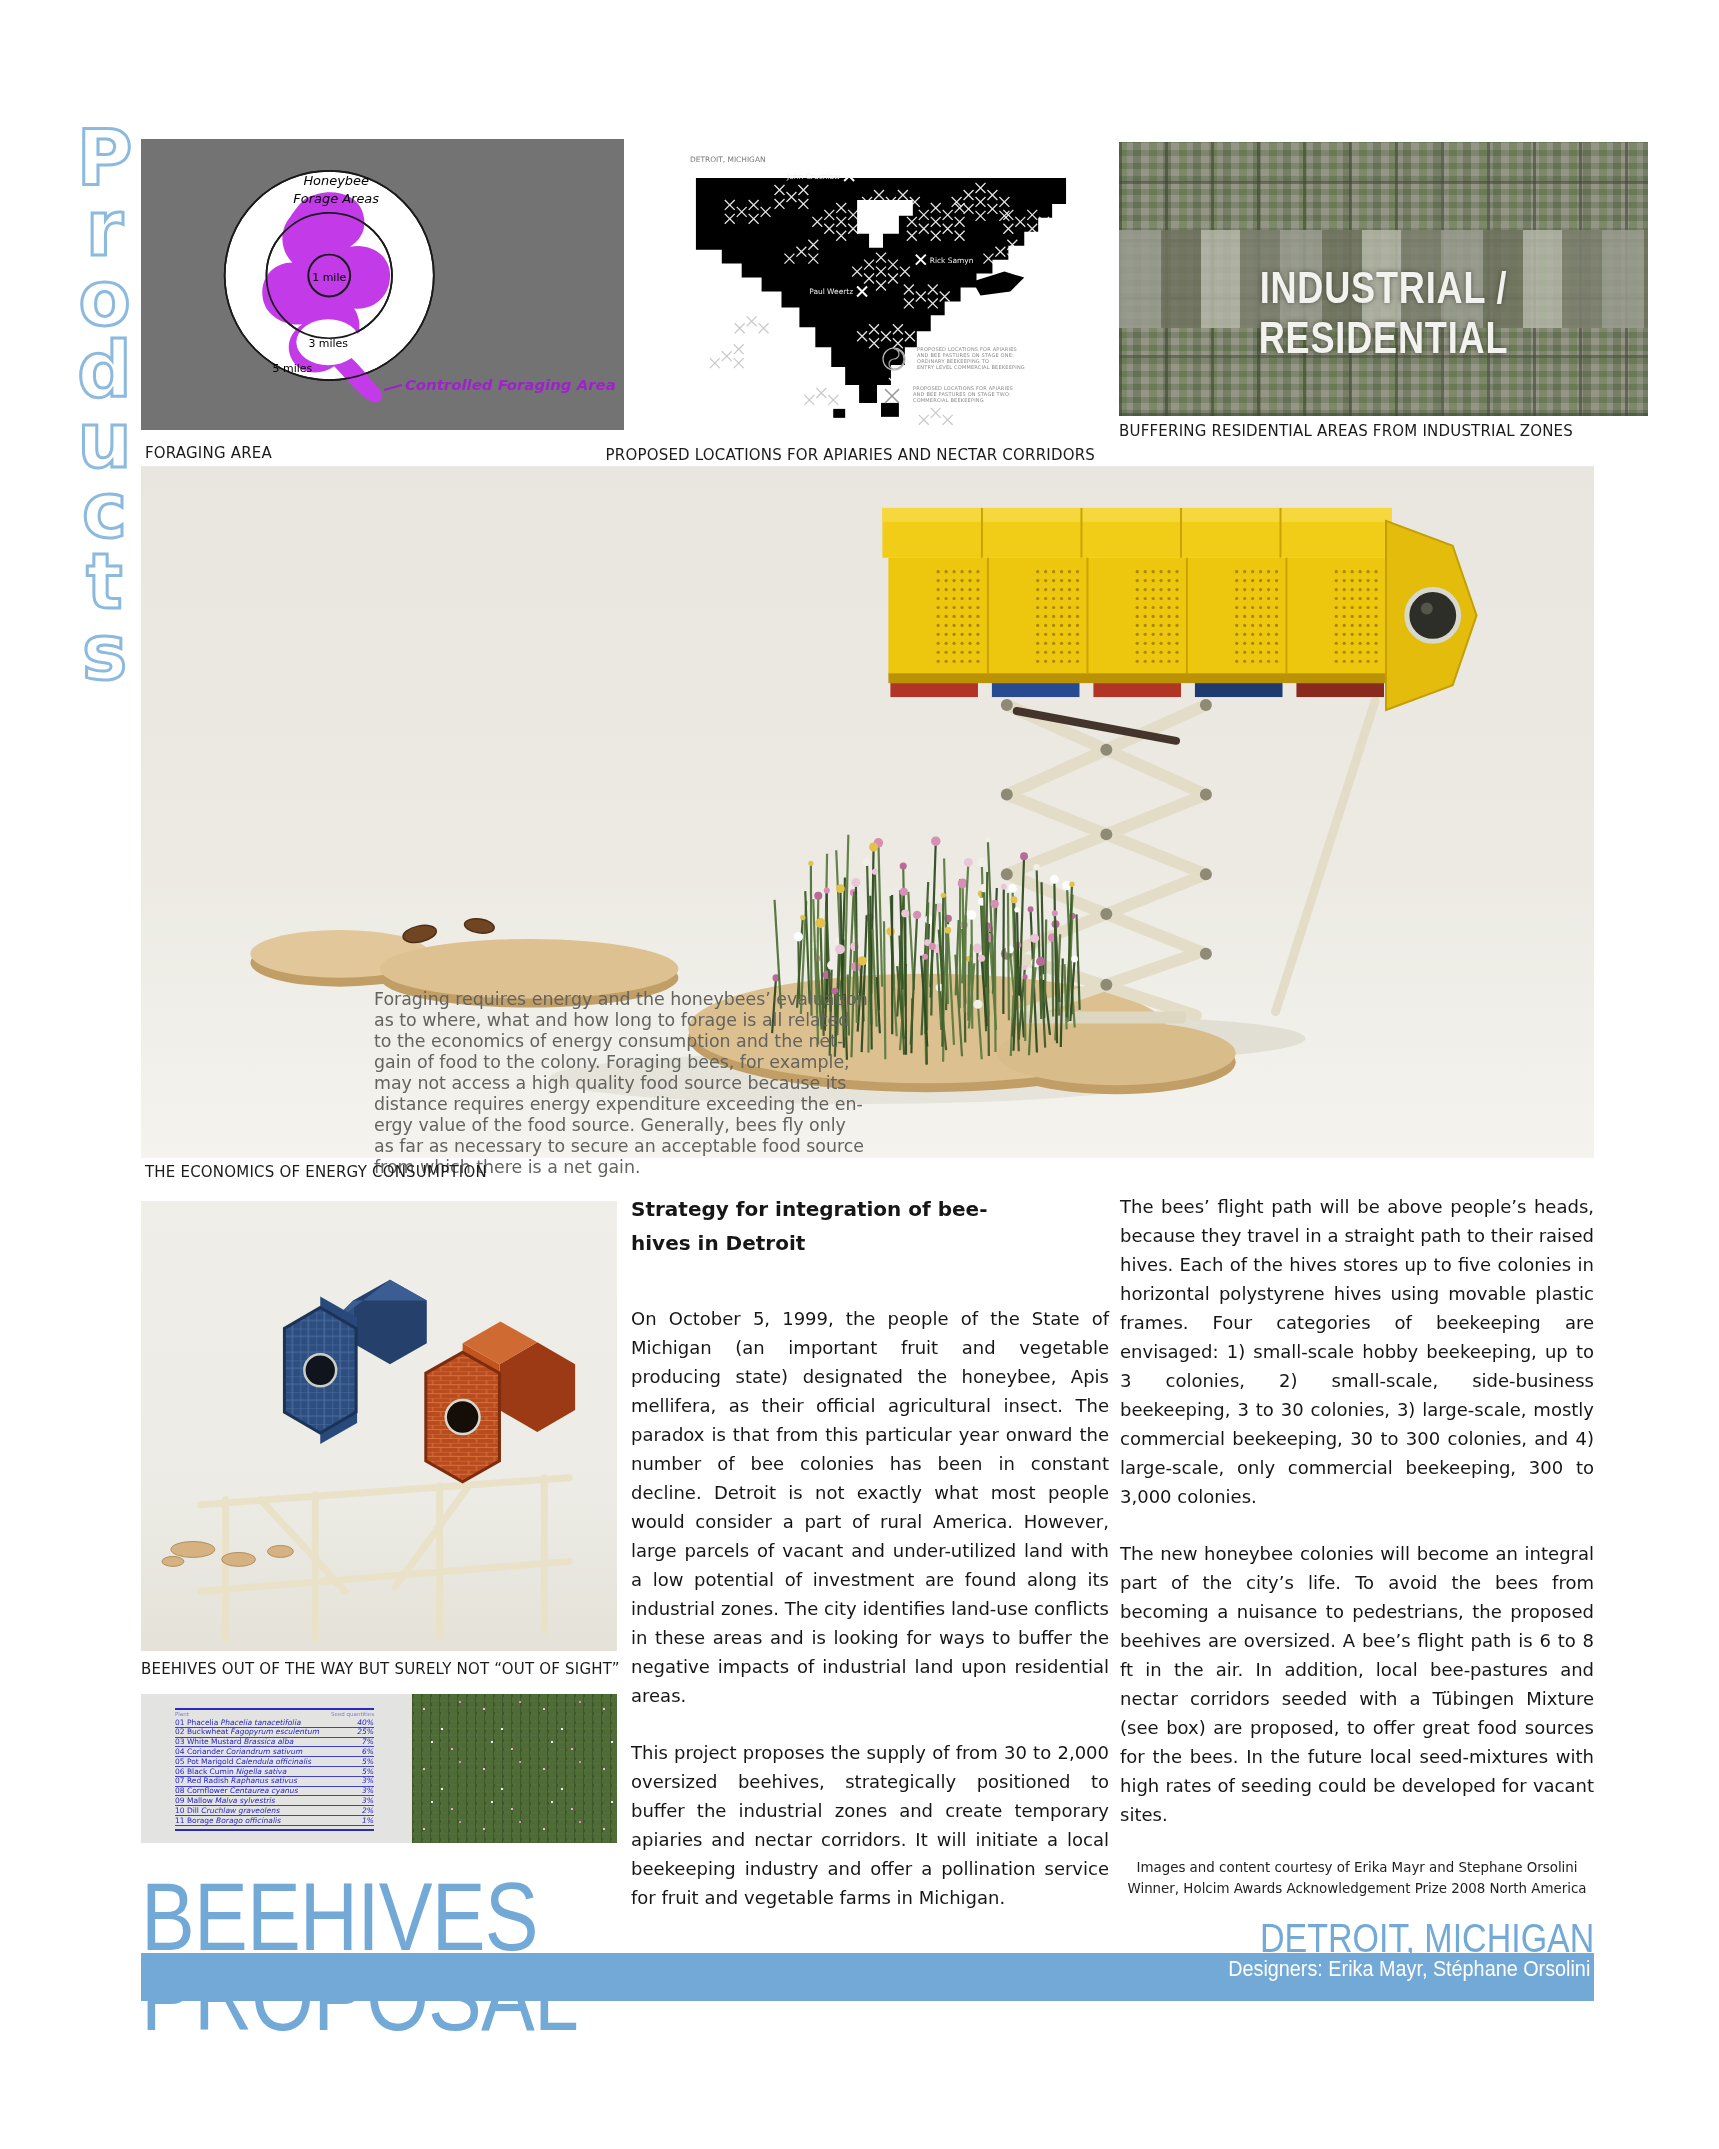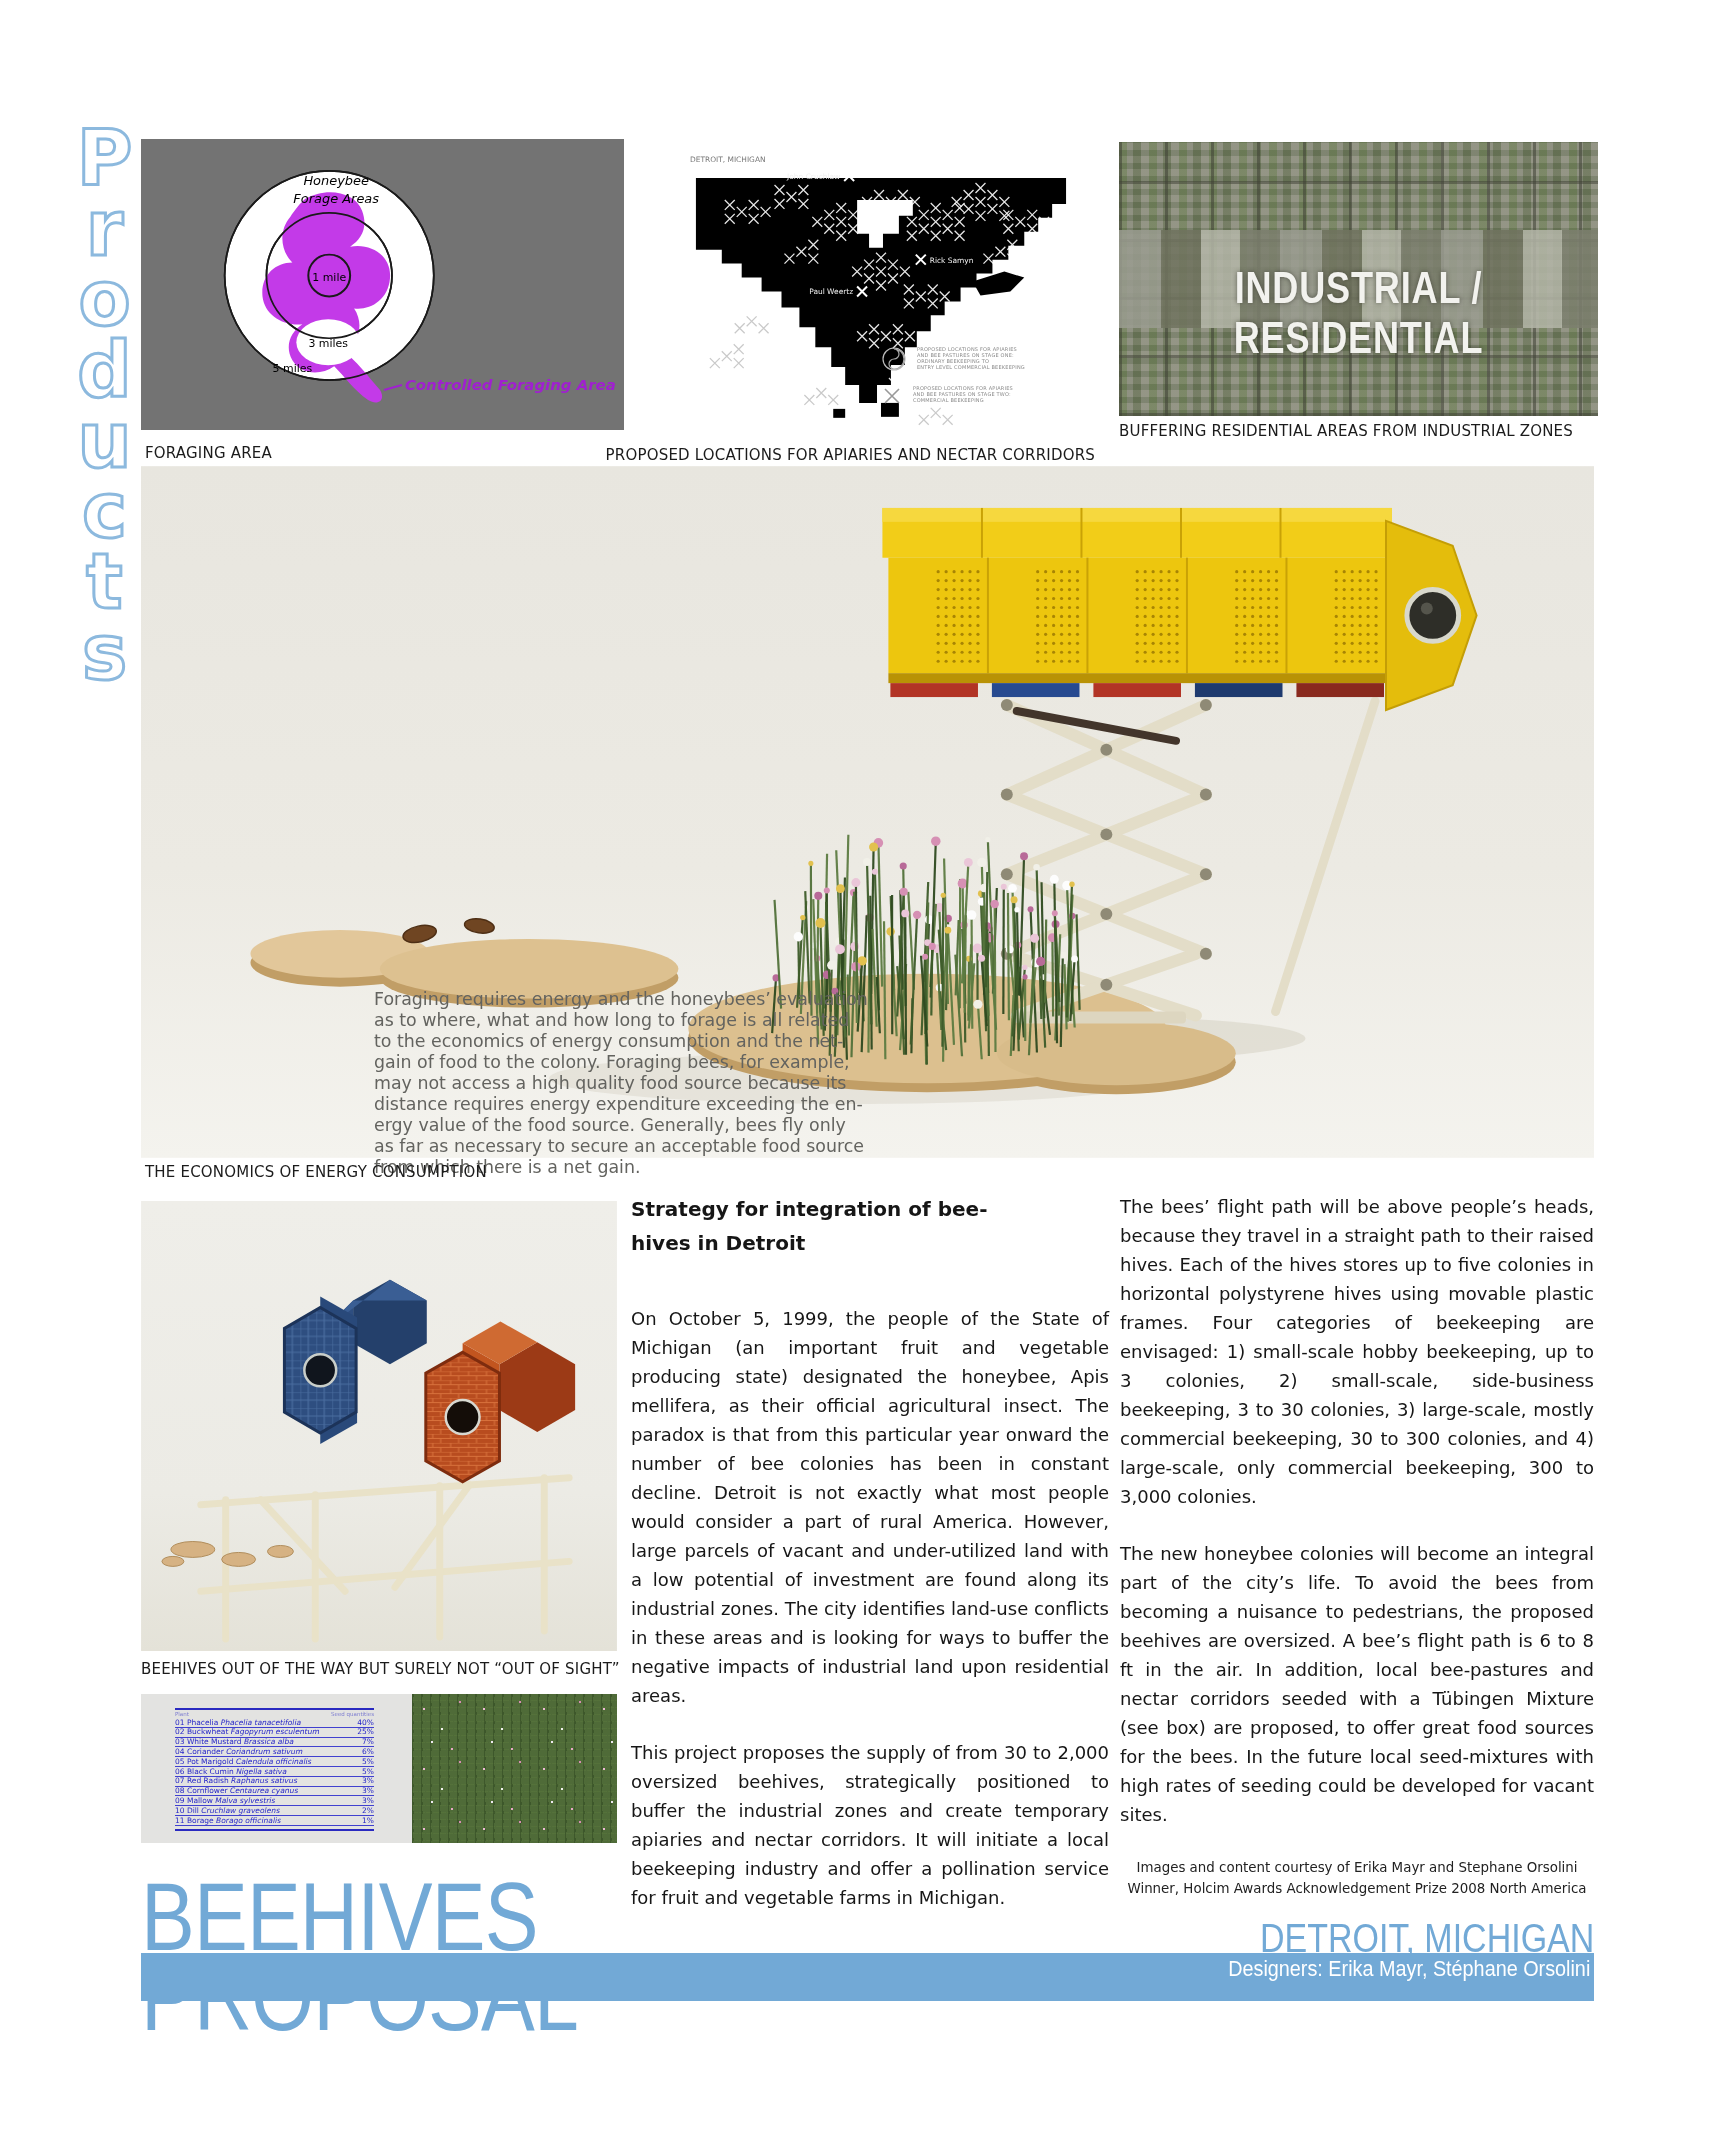--- a/index.html
+++ b/index.html
@@ -23,33 +23,33 @@
   .bodycol p{margin:0 0 28px 0;}
   #strategy-heading{font-weight:bold;font-size:20px;line-height:34px;text-align:left;margin:0 0 44px 0;}
   #credits{font-size:13.4px;line-height:21px;text-align:center;color:#222;margin-top:20px;}
   
   #seedbox{left:141px;top:1694px;width:476px;height:149px;background:#e3e3e1;}
   #seedtable{position:absolute;left:34px;top:14px;width:199px;border-top:2px solid #2a2ac0;color:#2626c8;}
   #seedtable .hdr{display:flex;justify-content:space-between;font-size:5.5px;color:#7d7dd0;padding:1px 0;}
   #seedtable .row{display:flex;justify-content:space-between;align-items:center;
                   border-bottom:1px solid #4040cf;font-size:7.5px;line-height:8.2px;padding-top:0.6px;}
   #seedtable .row em{font-style:italic;}
-  #seedtable .qty{}
+  #seedtable .qty{font-style:italic;}
   #seed-photo{position:absolute;right:0;top:0;bottom:0;width:205px;background-color:#4f6b38;
     background-image:
       radial-gradient(3px 3px at 12px 15px,#ecb9d3 50%,transparent 52%),
       radial-gradient(2.5px 2.5px at 30px 35px,#f3f3ee 50%,transparent 52%),
       radial-gradient(3px 3px at 48px 8px,#d88cb4 50%,transparent 52%),
       radial-gradient(2px 2px at 20px 48px,#f0e9f2 50%,transparent 52%),
       radial-gradient(2.5px 2.5px at 40px 55px,#e8a8c8 50%,transparent 52%),
       linear-gradient(100deg,rgba(30,50,20,.35) 0 2px,transparent 2px 7px),
       linear-gradient(10deg,rgba(90,120,60,.5) 0 1.5px,transparent 1.5px 5px);
     background-size:60px 60px,60px 60px,60px 60px,60px 60px,60px 60px,9px 9px,7px 7px;}
   
-  #aerial{left:1119px;top:142px;width:479px;height:274px;background-color:#8d907e;
+  #aerial{left:1119px;top:142px;width:529px;height:274px;background-color:#8d907e;
     background-image:
       repeating-linear-gradient(90deg,rgba(62,64,52,.55) 0 3px,transparent 3px 46px),
       repeating-linear-gradient(0deg,rgba(62,64,52,.5) 0 3px,transparent 3px 58px),
       repeating-linear-gradient(90deg,rgba(100,125,70,.4) 0 8px,rgba(150,150,140,.3) 8px 14px,rgba(85,100,65,.4) 14px 22px,rgba(165,162,152,.3) 22px 30px),
       repeating-linear-gradient(0deg,rgba(55,75,40,.35) 0 6px,transparent 6px 13px);
     overflow:hidden;}
   #aerial .industrial{position:absolute;left:0;right:0;top:32%;height:36%;opacity:.85;
     background:repeating-linear-gradient(90deg,#9a9c90 0 42px,#70735f 42px 82px,#b4b6a8 82px 121px,#7c7f6e 121px 161px);}
   #aerial .overlay{position:absolute;left:0;top:44%;width:100%;text-align:center;
     font-family:"Liberation Sans",sans-serif;font-weight:bold;font-size:44px;color:#f2f2ee;

